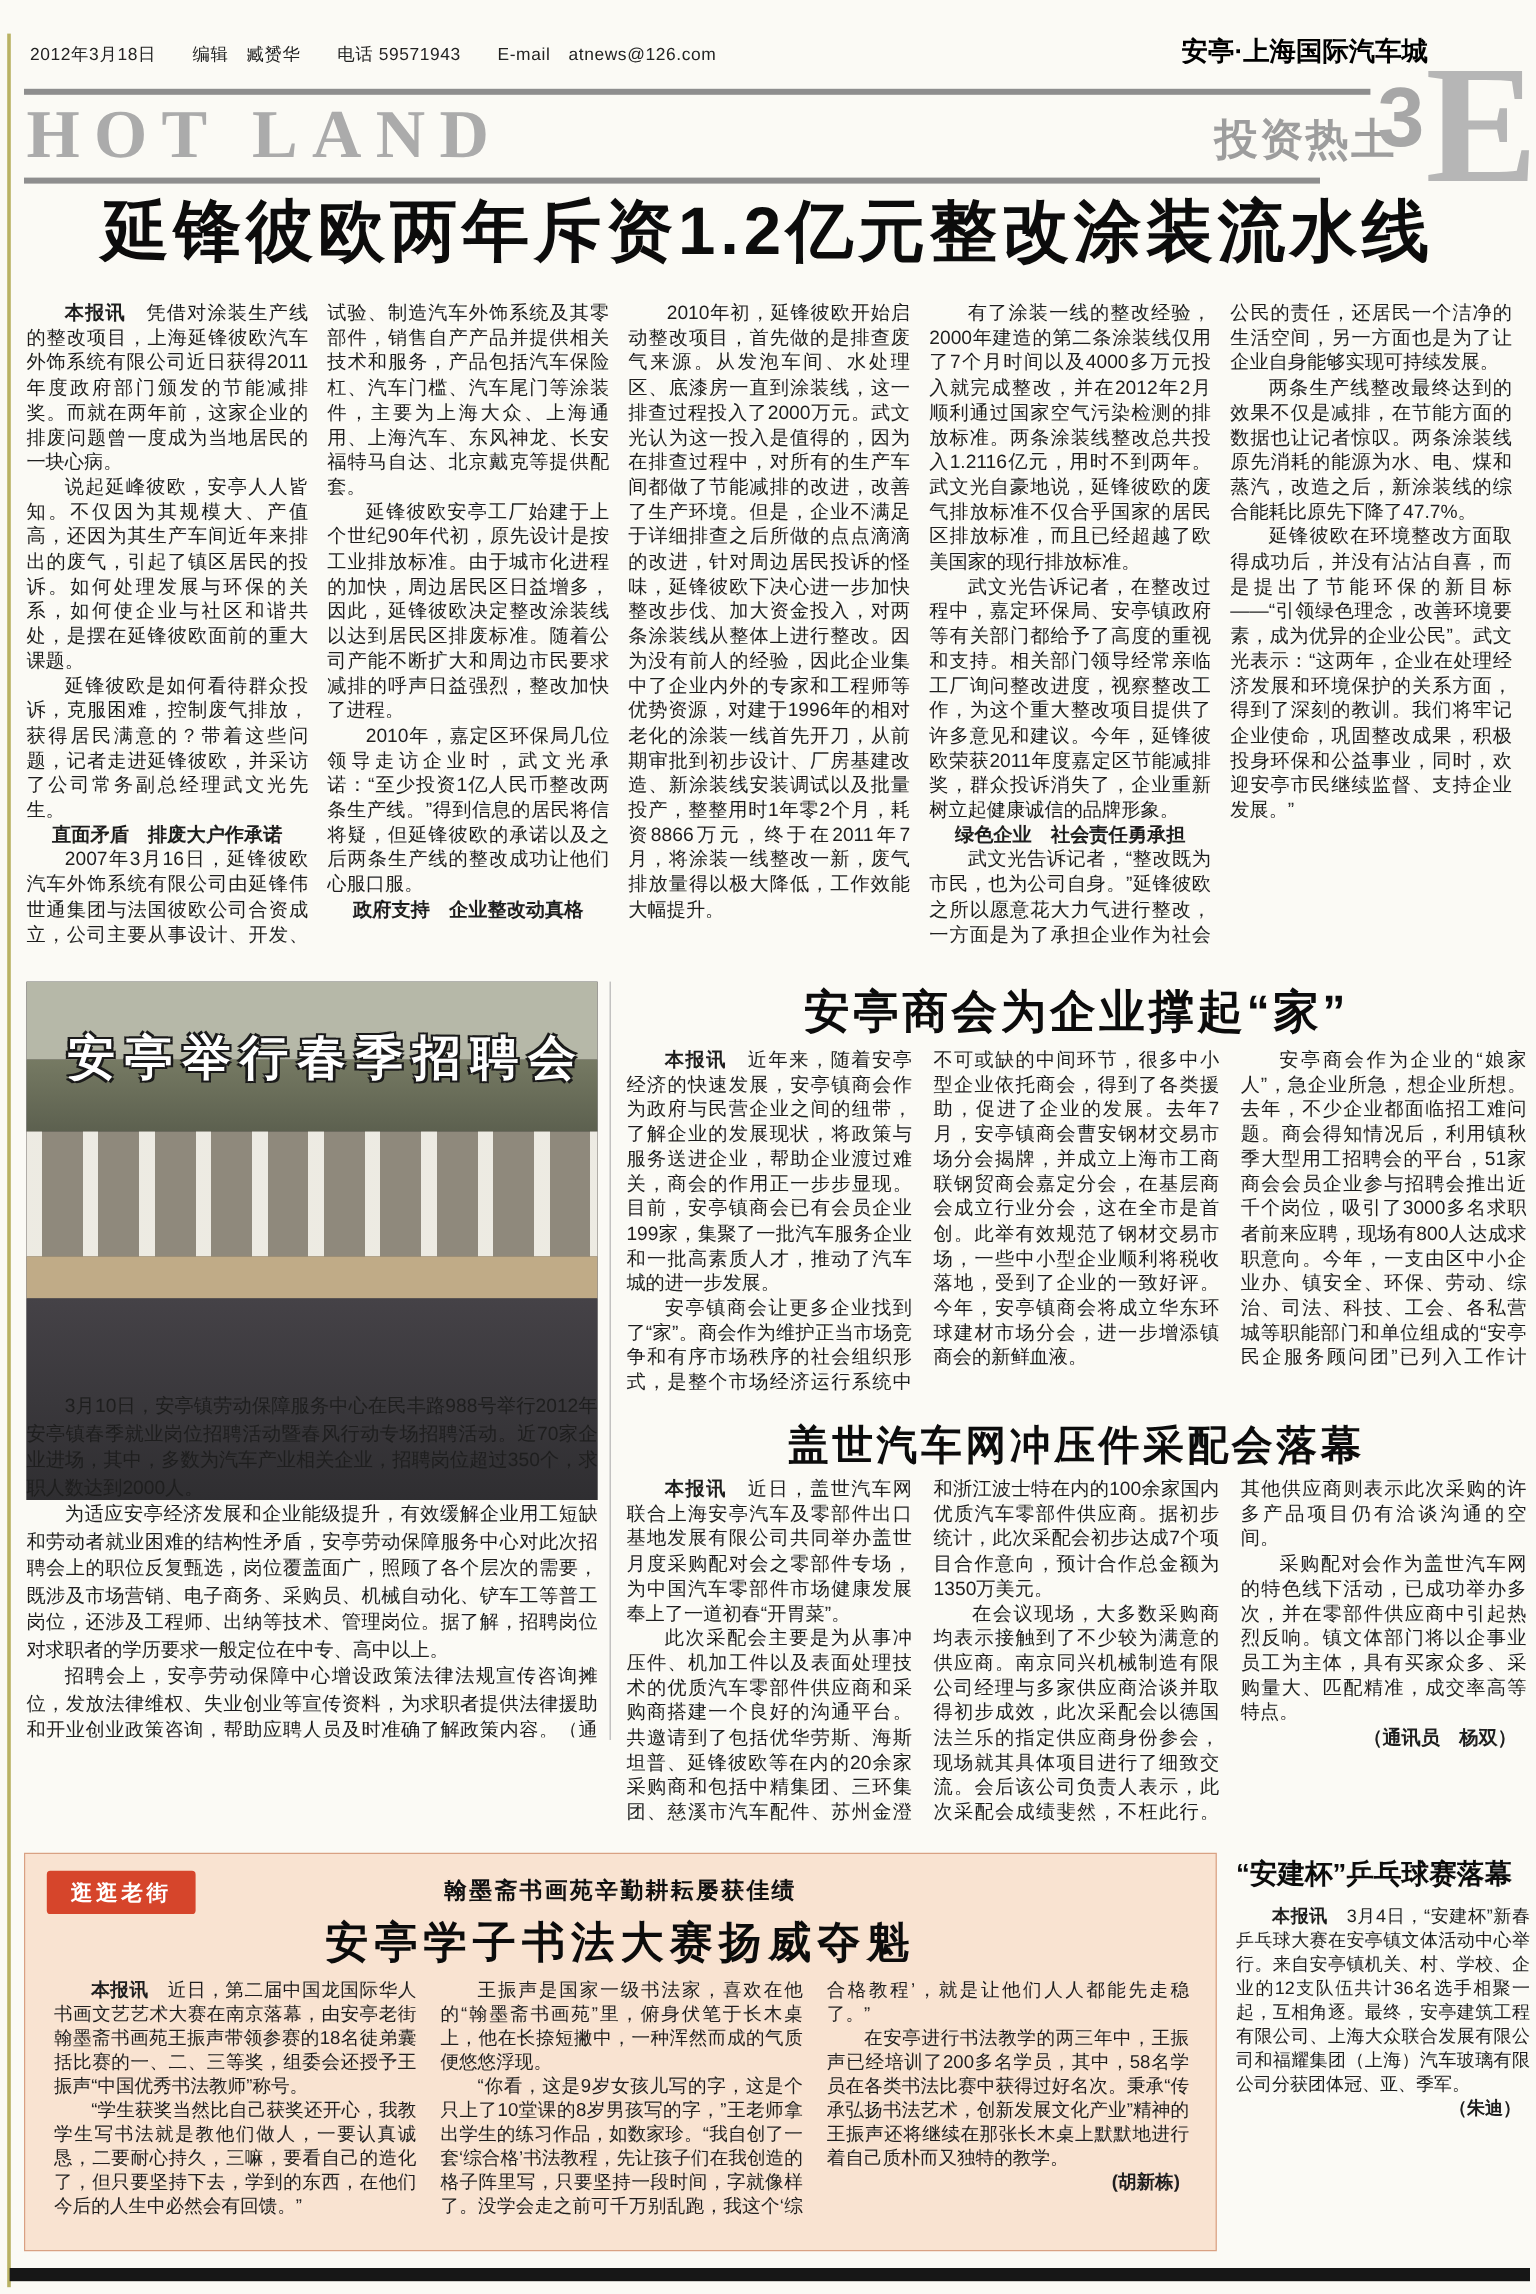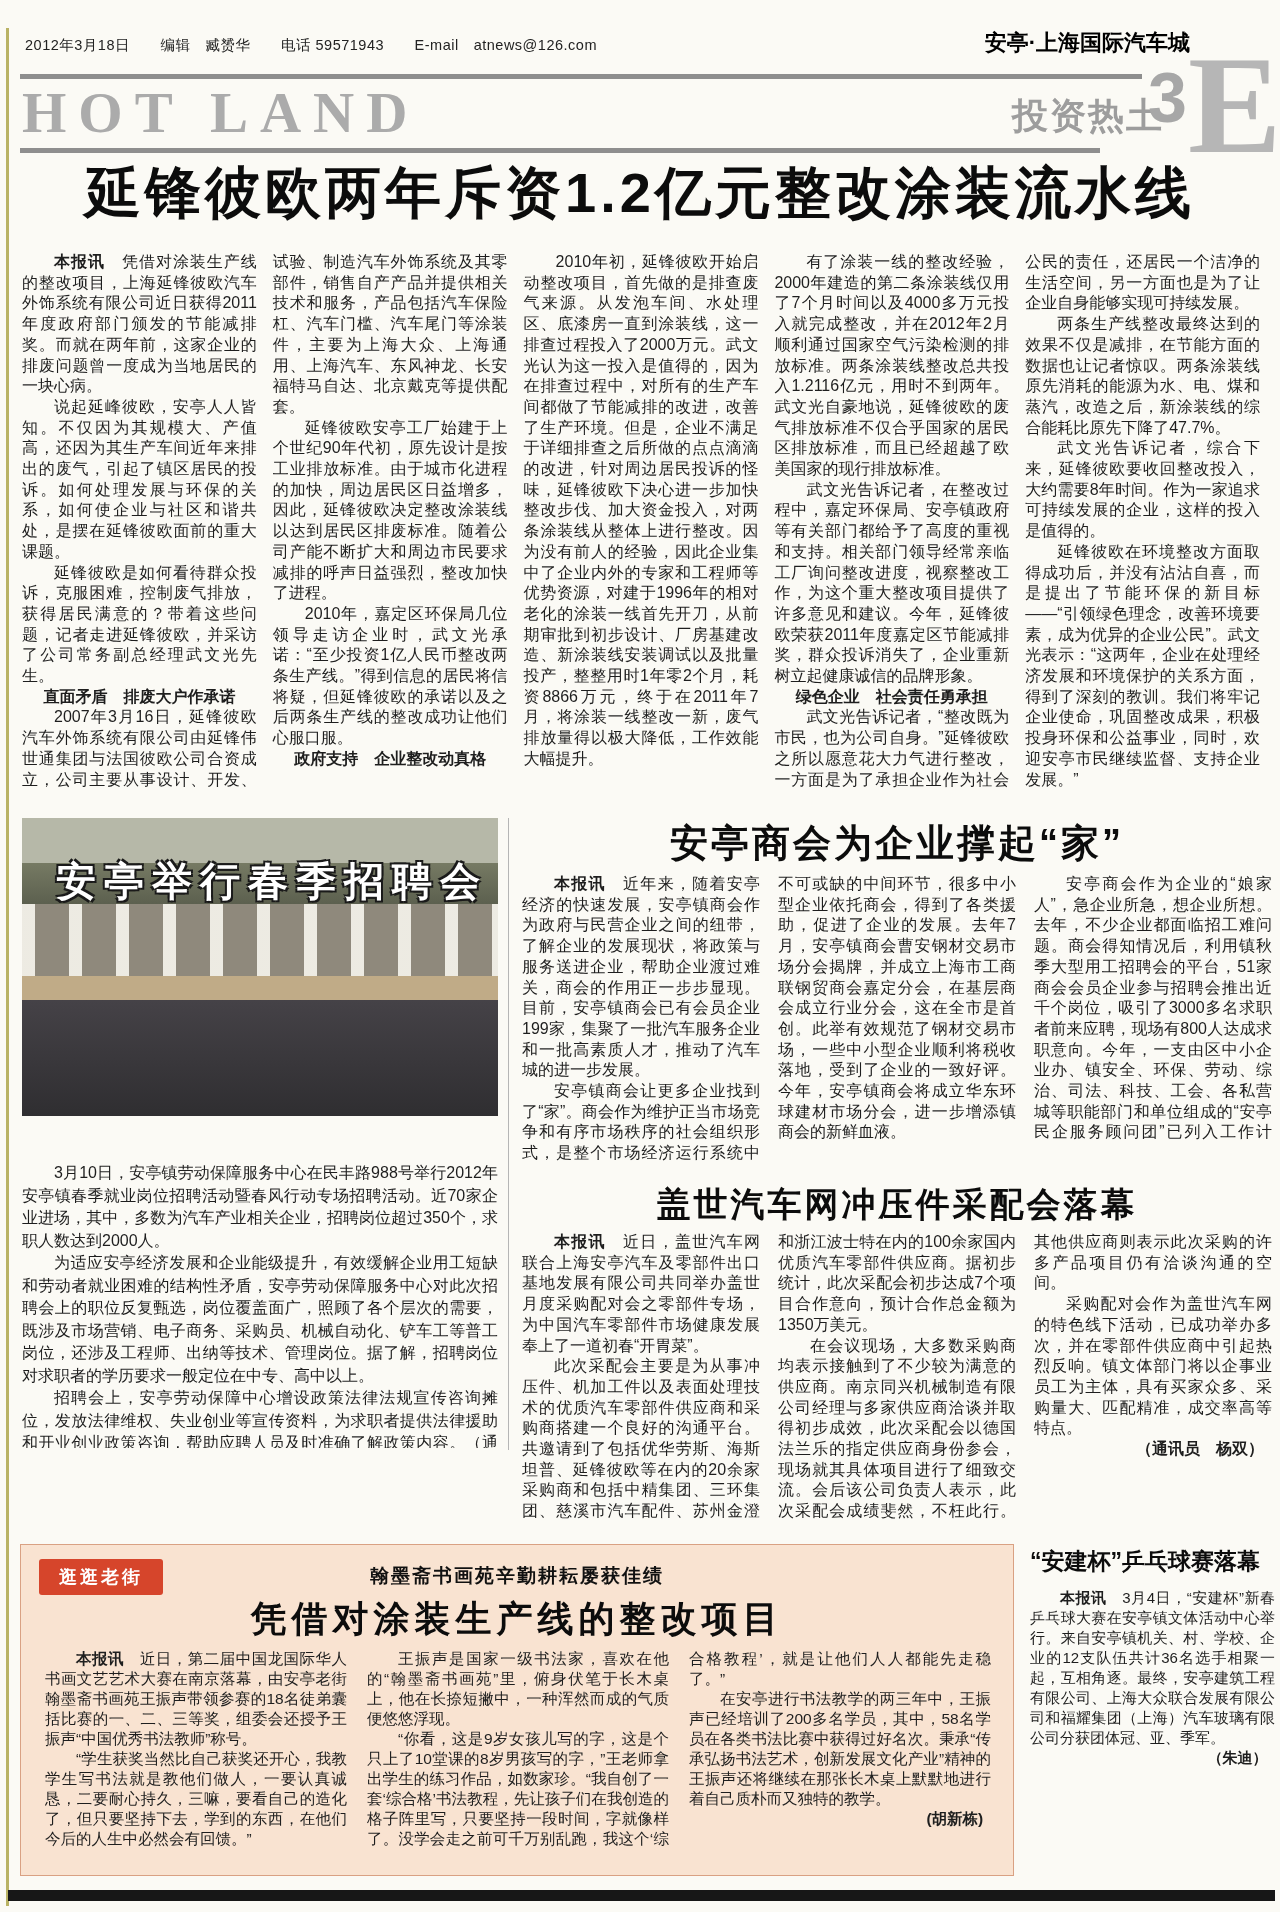--- a/index.html
+++ b/index.html
@@ -23,21 +23,21 @@
                  letter-spacing:4px;color:#0c0c0c;white-space:nowrap;}
   .body-text{font-size:16px;line-height:20.7px;text-align:justify;overflow:hidden;column-fill:auto;}
   .seg{margin:0;}
   .seg-p,.seg-lead{text-indent:2em;}
   .seg-h{font-weight:700;text-align:center;text-indent:0;}
   .seg-by{text-align:right;padding-right:.5em;font-weight:700;}
   .seg-lead b{font-weight:700;}
   .main-body{left:22px;top:252px;width:1238px;height:552px;column-count:5;column-gap:16px;}
   .v-divider{left:508px;top:818px;width:1px;height:632px;background:#b5b5b5;}
   
-  .photo{left:22px;top:818px;width:476px;height:298px;overflow:hidden;background:#4a484b;}
+  .photo{left:22px;top:818px;width:476px;height:432px;overflow:hidden;background:#4a484b;}
   .ph-sky{position:absolute;left:0;top:0;width:100%;height:15%;background:#b6b8a8;}
   .ph-trees{position:absolute;left:0;top:15%;width:100%;height:14%;
             background:linear-gradient(#767a63,#5c604f);}
   .ph-banners{position:absolute;left:0;top:29%;width:100%;height:24%;background:#8f897c;
      background-image:repeating-linear-gradient(90deg,rgba(242,240,232,.95) 0 13px,rgba(242,240,232,0) 13px 47px);}
   .ph-tables{position:absolute;left:0;top:53%;width:100%;height:8%;background:#c0ab87;}
   .ph-crowd{position:absolute;left:0;top:61%;width:100%;height:39%;
             background:linear-gradient(#454247,#2f2e31);}
   .photo-title{position:absolute;left:34px;top:36px;font-size:40px;font-weight:800;color:#fff;
       letter-spacing:8px;text-shadow:2px 2px 0 #1a1a1a,-2px -2px 0 #1a1a1a,2px -2px 0 #1a1a1a,-2px 2px 0 #1a1a1a;}
@@ -96,21 +96,20 @@
       <div class="seg seg-p">2007年3月16日，延锋彼欧汽车外饰系统有限公司由延锋伟世通集团与法国彼欧公司合资成立，公司主要从事设计、开发、试验、制造汽车外饰系统及其零部件，销售自产产品并提供相关技术和服务，产品包括汽车保险杠、汽车门槛、汽车尾门等涂装件，主要为上海大众、上海通用、上海汽车、东风神龙、长安福特马自达、北京戴克等提供配套。</div>
       <div class="seg seg-p">延锋彼欧安亭工厂始建于上个世纪90年代初，原先设计是按工业排放标准。由于城市化进程的加快，周边居民区日益增多，因此，延锋彼欧决定整改涂装线以达到居民区排废标准。随着公司产能不断扩大和周边市民要求减排的呼声日益强烈，整改加快了进程。</div>
       <div class="seg seg-p">2010年，嘉定区环保局几位领导走访企业时，武文光承诺：“至少投资1亿人民币整改两条生产线。”得到信息的居民将信将疑，但延锋彼欧的承诺以及之后两条生产线的整改成功让他们心服口服。</div>
       <div class="seg seg-h">政府支持　企业整改动真格</div>
       <div class="seg seg-p">2010年初，延锋彼欧开始启动整改项目，首先做的是排查废气来源。从发泡车间、水处理区、底漆房一直到涂装线，这一排查过程投入了2000万元。武文光认为这一投入是值得的，因为在排查过程中，对所有的生产车间都做了节能减排的改进，改善了生产环境。但是，企业不满足于详细排查之后所做的点点滴滴的改进，针对周边居民投诉的怪味，延锋彼欧下决心进一步加快整改步伐、加大资金投入，对两条涂装线从整体上进行整改。因为没有前人的经验，因此企业集中了企业内外的专家和工程师等优势资源，对建于1996年的相对老化的涂装一线首先开刀，从前期审批到初步设计、厂房基建改造、新涂装线安装调试以及批量投产，整整用时1年零2个月，耗资8866万元，终于在2011年7月，将涂装一线整改一新，废气排放量得以极大降低，工作效能大幅提升。</div>
       <div class="seg seg-p">有了涂装一线的整改经验，2000年建造的第二条涂装线仅用了7个月时间以及4000多万元投入就完成整改，并在2012年2月顺利通过国家空气污染检测的排放标准。两条涂装线整改总共投入1.2116亿元，用时不到两年。武文光自豪地说，延锋彼欧的废气排放标准不仅合乎国家的居民区排放标准，而且已经超越了欧美国家的现行排放标准。</div>
       <div class="seg seg-p">武文光告诉记者，在整改过程中，嘉定环保局、安亭镇政府等有关部门都给予了高度的重视和支持。相关部门领导经常亲临工厂询问整改进度，视察整改工作，为这个重大整改项目提供了许多意见和建议。今年，延锋彼欧荣获2011年度嘉定区节能减排奖，群众投诉消失了，企业重新树立起健康诚信的品牌形象。</div>
       <div class="seg seg-h">绿色企业　社会责任勇承担</div>
       <div class="seg seg-p">武文光告诉记者，“整改既为市民，也为公司自身。”延锋彼欧之所以愿意花大力气进行整改，一方面是为了承担企业作为社会公民的责任，还居民一个洁净的生活空间，另一方面也是为了让企业自身能够实现可持续发展。</div>
       <div class="seg seg-p">两条生产线整改最终达到的效果不仅是减排，在节能方面的数据也让记者惊叹。两条涂装线原先消耗的能源为水、电、煤和蒸汽，改造之后，新涂装线的综合能耗比原先下降了47.7%。</div>
-      <div class="seg seg-p">武文光告诉记者，综合下来，延锋彼欧要收回整改投入，大约需要8年时间。作为一家追求可持续发展的企业，这样的投入是值得的。</div>
       <div class="seg seg-p">延锋彼欧在环境整改方面取得成功后，并没有沾沾自喜，而是提出了节能环保的新目标——“引领绿色理念，改善环境要素，成为优异的企业公民”。武文光表示：“这两年，企业在处理经济发展和环境保护的关系方面，得到了深刻的教训。我们将牢记企业使命，巩固整改成果，积极投身环保和公益事业，同时，欢迎安亭市民继续监督、支持企业发展。”</div>
     </div>
 
   <div class="abs photo">
     <div class="ph-sky"></div>
     <div class="ph-trees"></div>
     <div class="ph-banners"></div>
     <div class="ph-tables"></div>
     <div class="ph-crowd"></div>
     <div class="photo-title">安亭举行春季招聘会</div>
@@ -135,21 +134,21 @@
       <div class="seg seg-lead"><b>本报讯</b>　近日，盖世汽车网联合上海安亭汽车及零部件出口基地发展有限公司共同举办盖世月度采购配对会之零部件专场，为中国汽车零部件市场健康发展奉上了一道初春“开胃菜”。</div>
       <div class="seg seg-p">此次采配会主要是为从事冲压件、机加工件以及表面处理技术的优质汽车零部件供应商和采购商搭建一个良好的沟通平台。共邀请到了包括优华劳斯、海斯坦普、延锋彼欧等在内的20余家采购商和包括中精集团、三环集团、慈溪市汽车配件、苏州金澄和浙江波士特在内的100余家国内优质汽车零部件供应商。据初步统计，此次采配会初步达成7个项目合作意向，预计合作总金额为1350万美元。</div>
       <div class="seg seg-p">在会议现场，大多数采购商均表示接触到了不少较为满意的供应商。南京同兴机械制造有限公司经理与多家供应商洽谈并取得初步成效，此次采配会以德国法兰乐的指定供应商身份参会，现场就其具体项目进行了细致交流。会后该公司负责人表示，此次采配会成绩斐然，不枉此行。其他供应商则表示此次采购的许多产品项目仍有洽谈沟通的空间。</div>
       <div class="seg seg-p">采购配对会作为盖世汽车网的特色线下活动，已成功举办多次，并在零部件供应商中引起热烈反响。镇文体部门将以企事业员工为主体，具有买家众多、采购量大、匹配精准，成交率高等特点。</div>
       <div class="seg seg-by">（通讯员　杨双）</div>
     </div>
 
   <div class="abs box">
     <div class="box-tag">逛逛老街</div>
     <div class="box-subtitle">翰墨斋书画苑辛勤耕耘屡获佳绩</div>
-    <div class="box-headline">凭借对涂装生产线的整改项目</div>
+    <div class="box-headline">安亭学子书法大赛扬威夺魁</div>
     <div class="body-text box-body">
         <div class="seg seg-lead"><b>本报讯</b>　近日，第二届中国龙国际华人书画文艺艺术大赛在南京落幕，由安亭老街翰墨斋书画苑王振声带领参赛的18名徒弟囊括比赛的一、二、三等奖，组委会还授予王振声“中国优秀书法教师”称号。</div>
         <div class="seg seg-p">“学生获奖当然比自己获奖还开心，我教学生写书法就是教他们做人，一要认真诚恳，二要耐心持久，三嘛，要看自己的造化了，但只要坚持下去，学到的东西，在他们今后的人生中必然会有回馈。”</div>
         <div class="seg seg-p">王振声是国家一级书法家，喜欢在他的“翰墨斋书画苑”里，俯身伏笔于长木桌上，他在长捺短撇中，一种浑然而成的气质便悠悠浮现。</div>
         <div class="seg seg-p">“你看，这是9岁女孩儿写的字，这是个只上了10堂课的8岁男孩写的字，”王老师拿出学生的练习作品，如数家珍。“我自创了一套‘综合格’书法教程，先让孩子们在我创造的格子阵里写，只要坚持一段时间，字就像样了。没学会走之前可千万别乱跑，我这个‘综合格教程’，就是让他们人人都能先走稳了。”</div>
         <div class="seg seg-p">在安亭进行书法教学的两三年中，王振声已经培训了200多名学员，其中，58名学员在各类书法比赛中获得过好名次。秉承“传承弘扬书法艺术，创新发展文化产业”精神的王振声还将继续在那张长木桌上默默地进行着自己质朴而又独特的教学。</div>
         <div class="seg seg-by">(胡新栋)</div>
       </div>
   </div>
 

